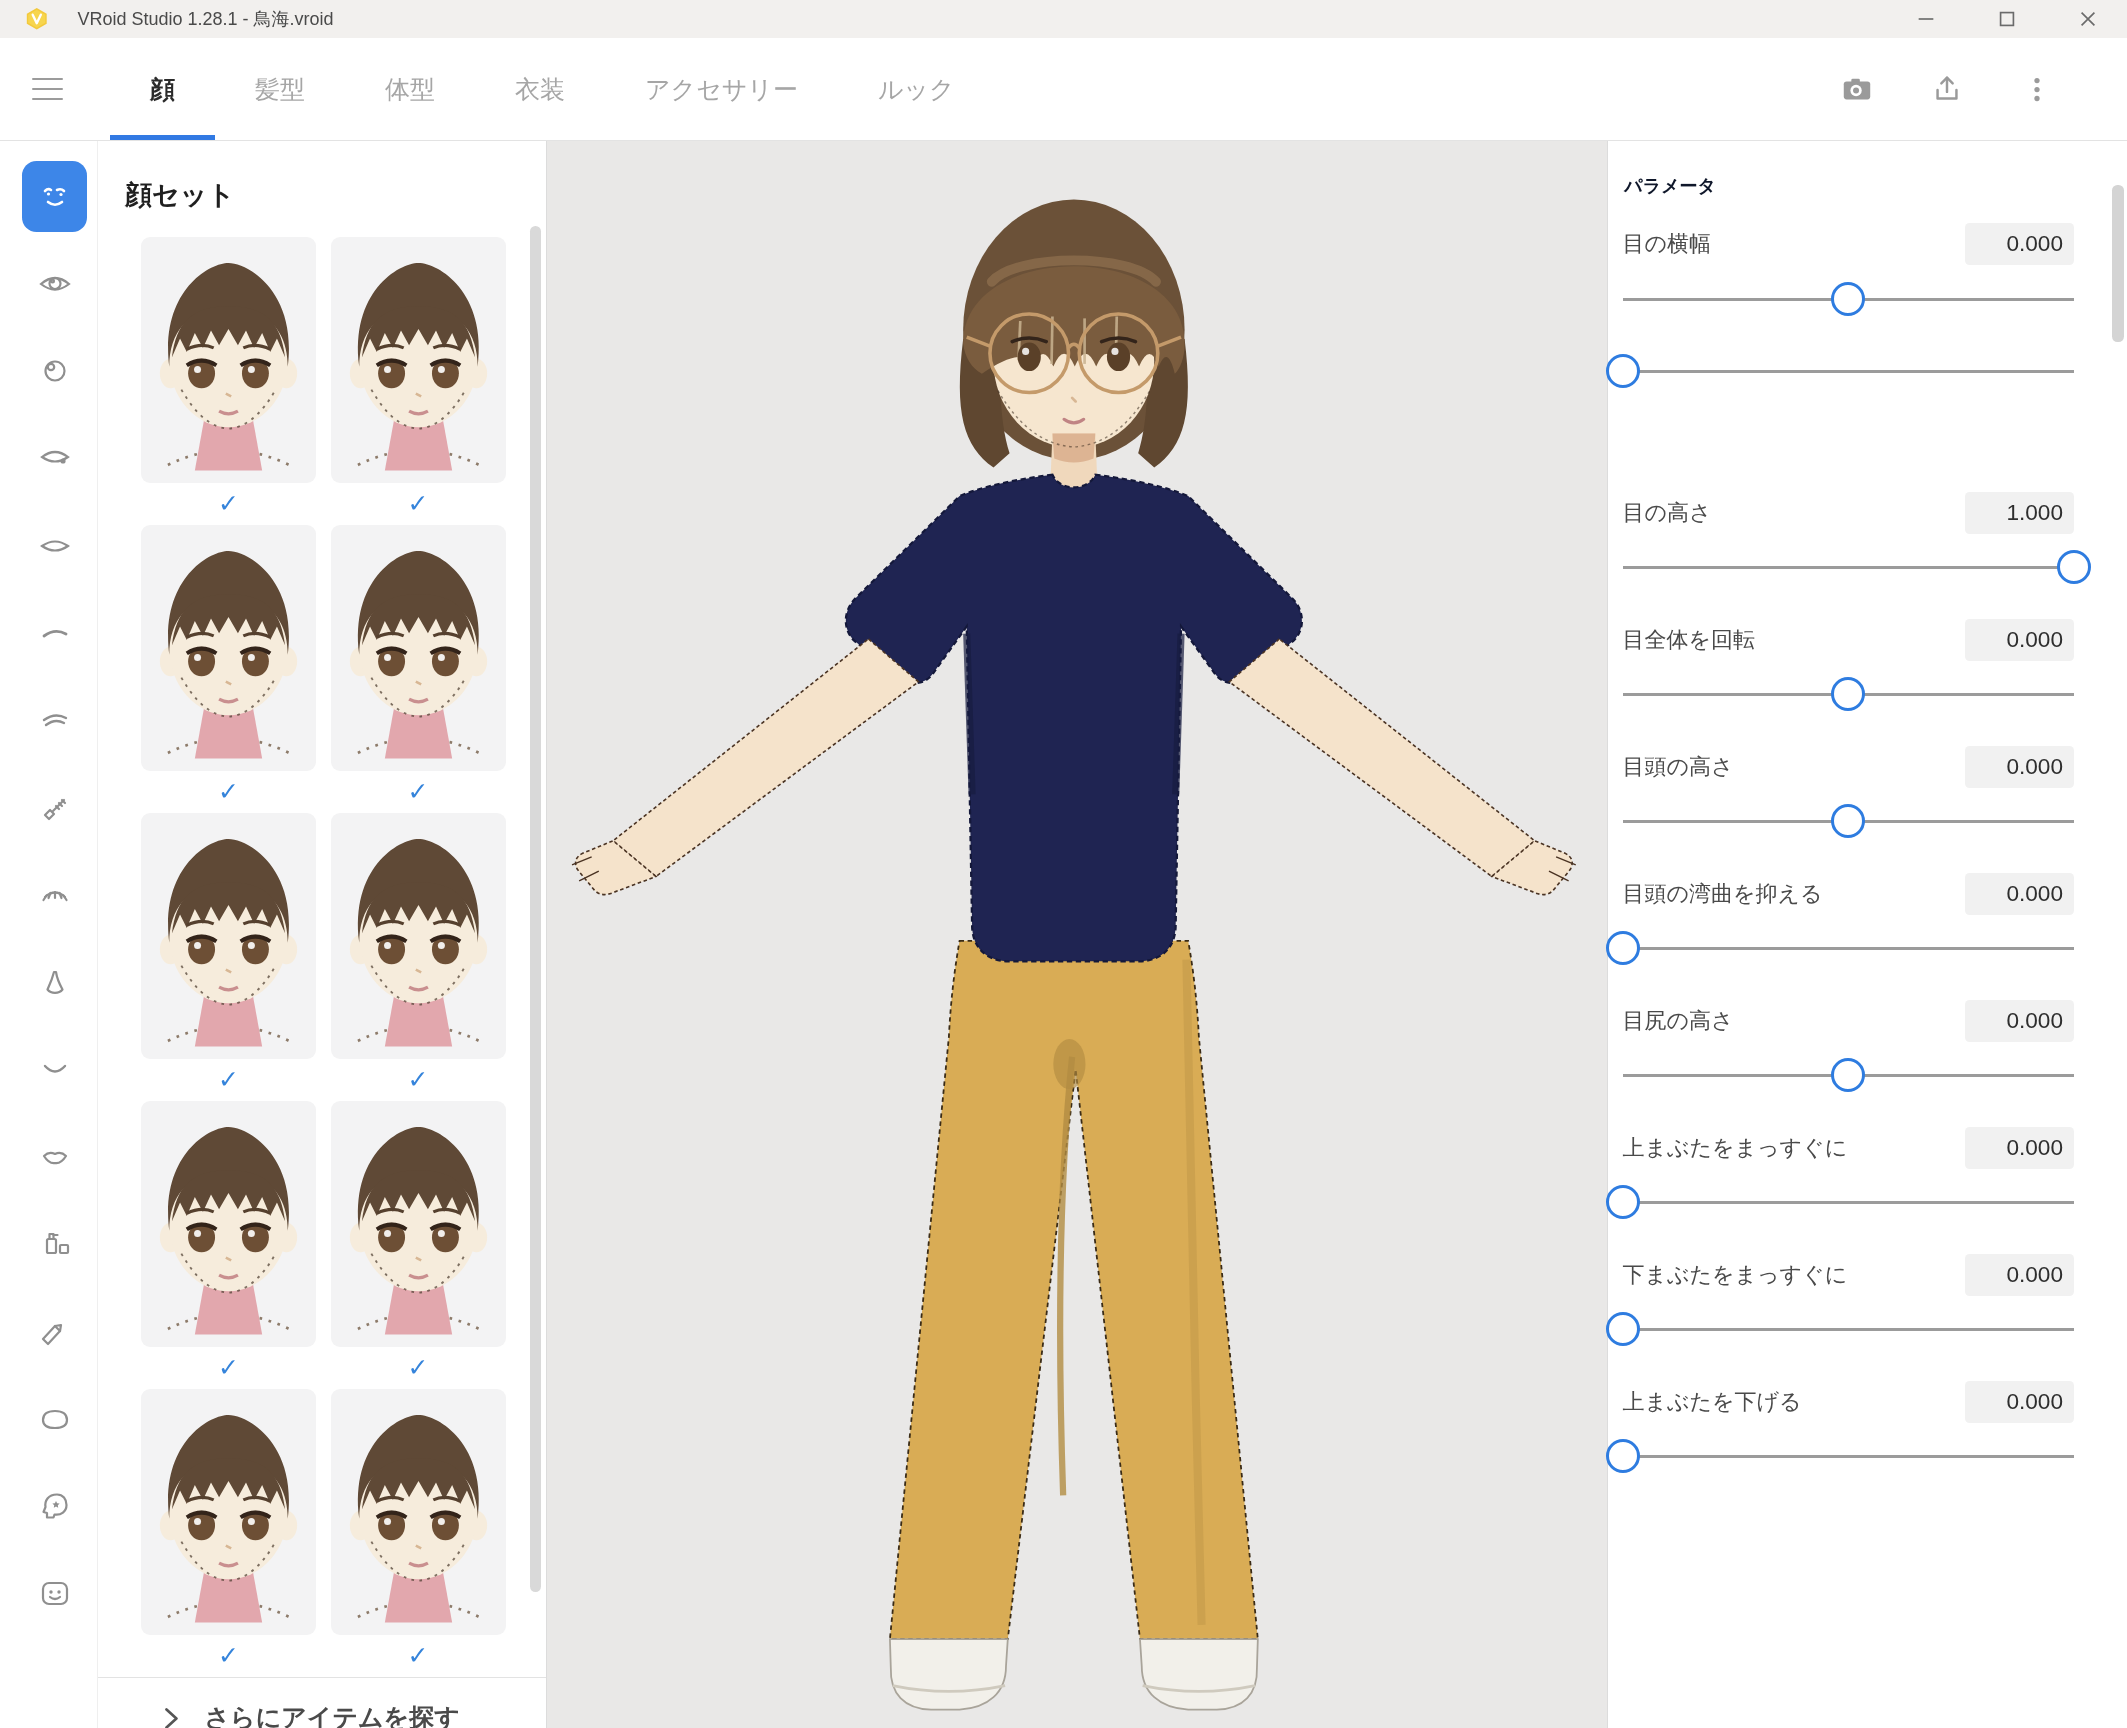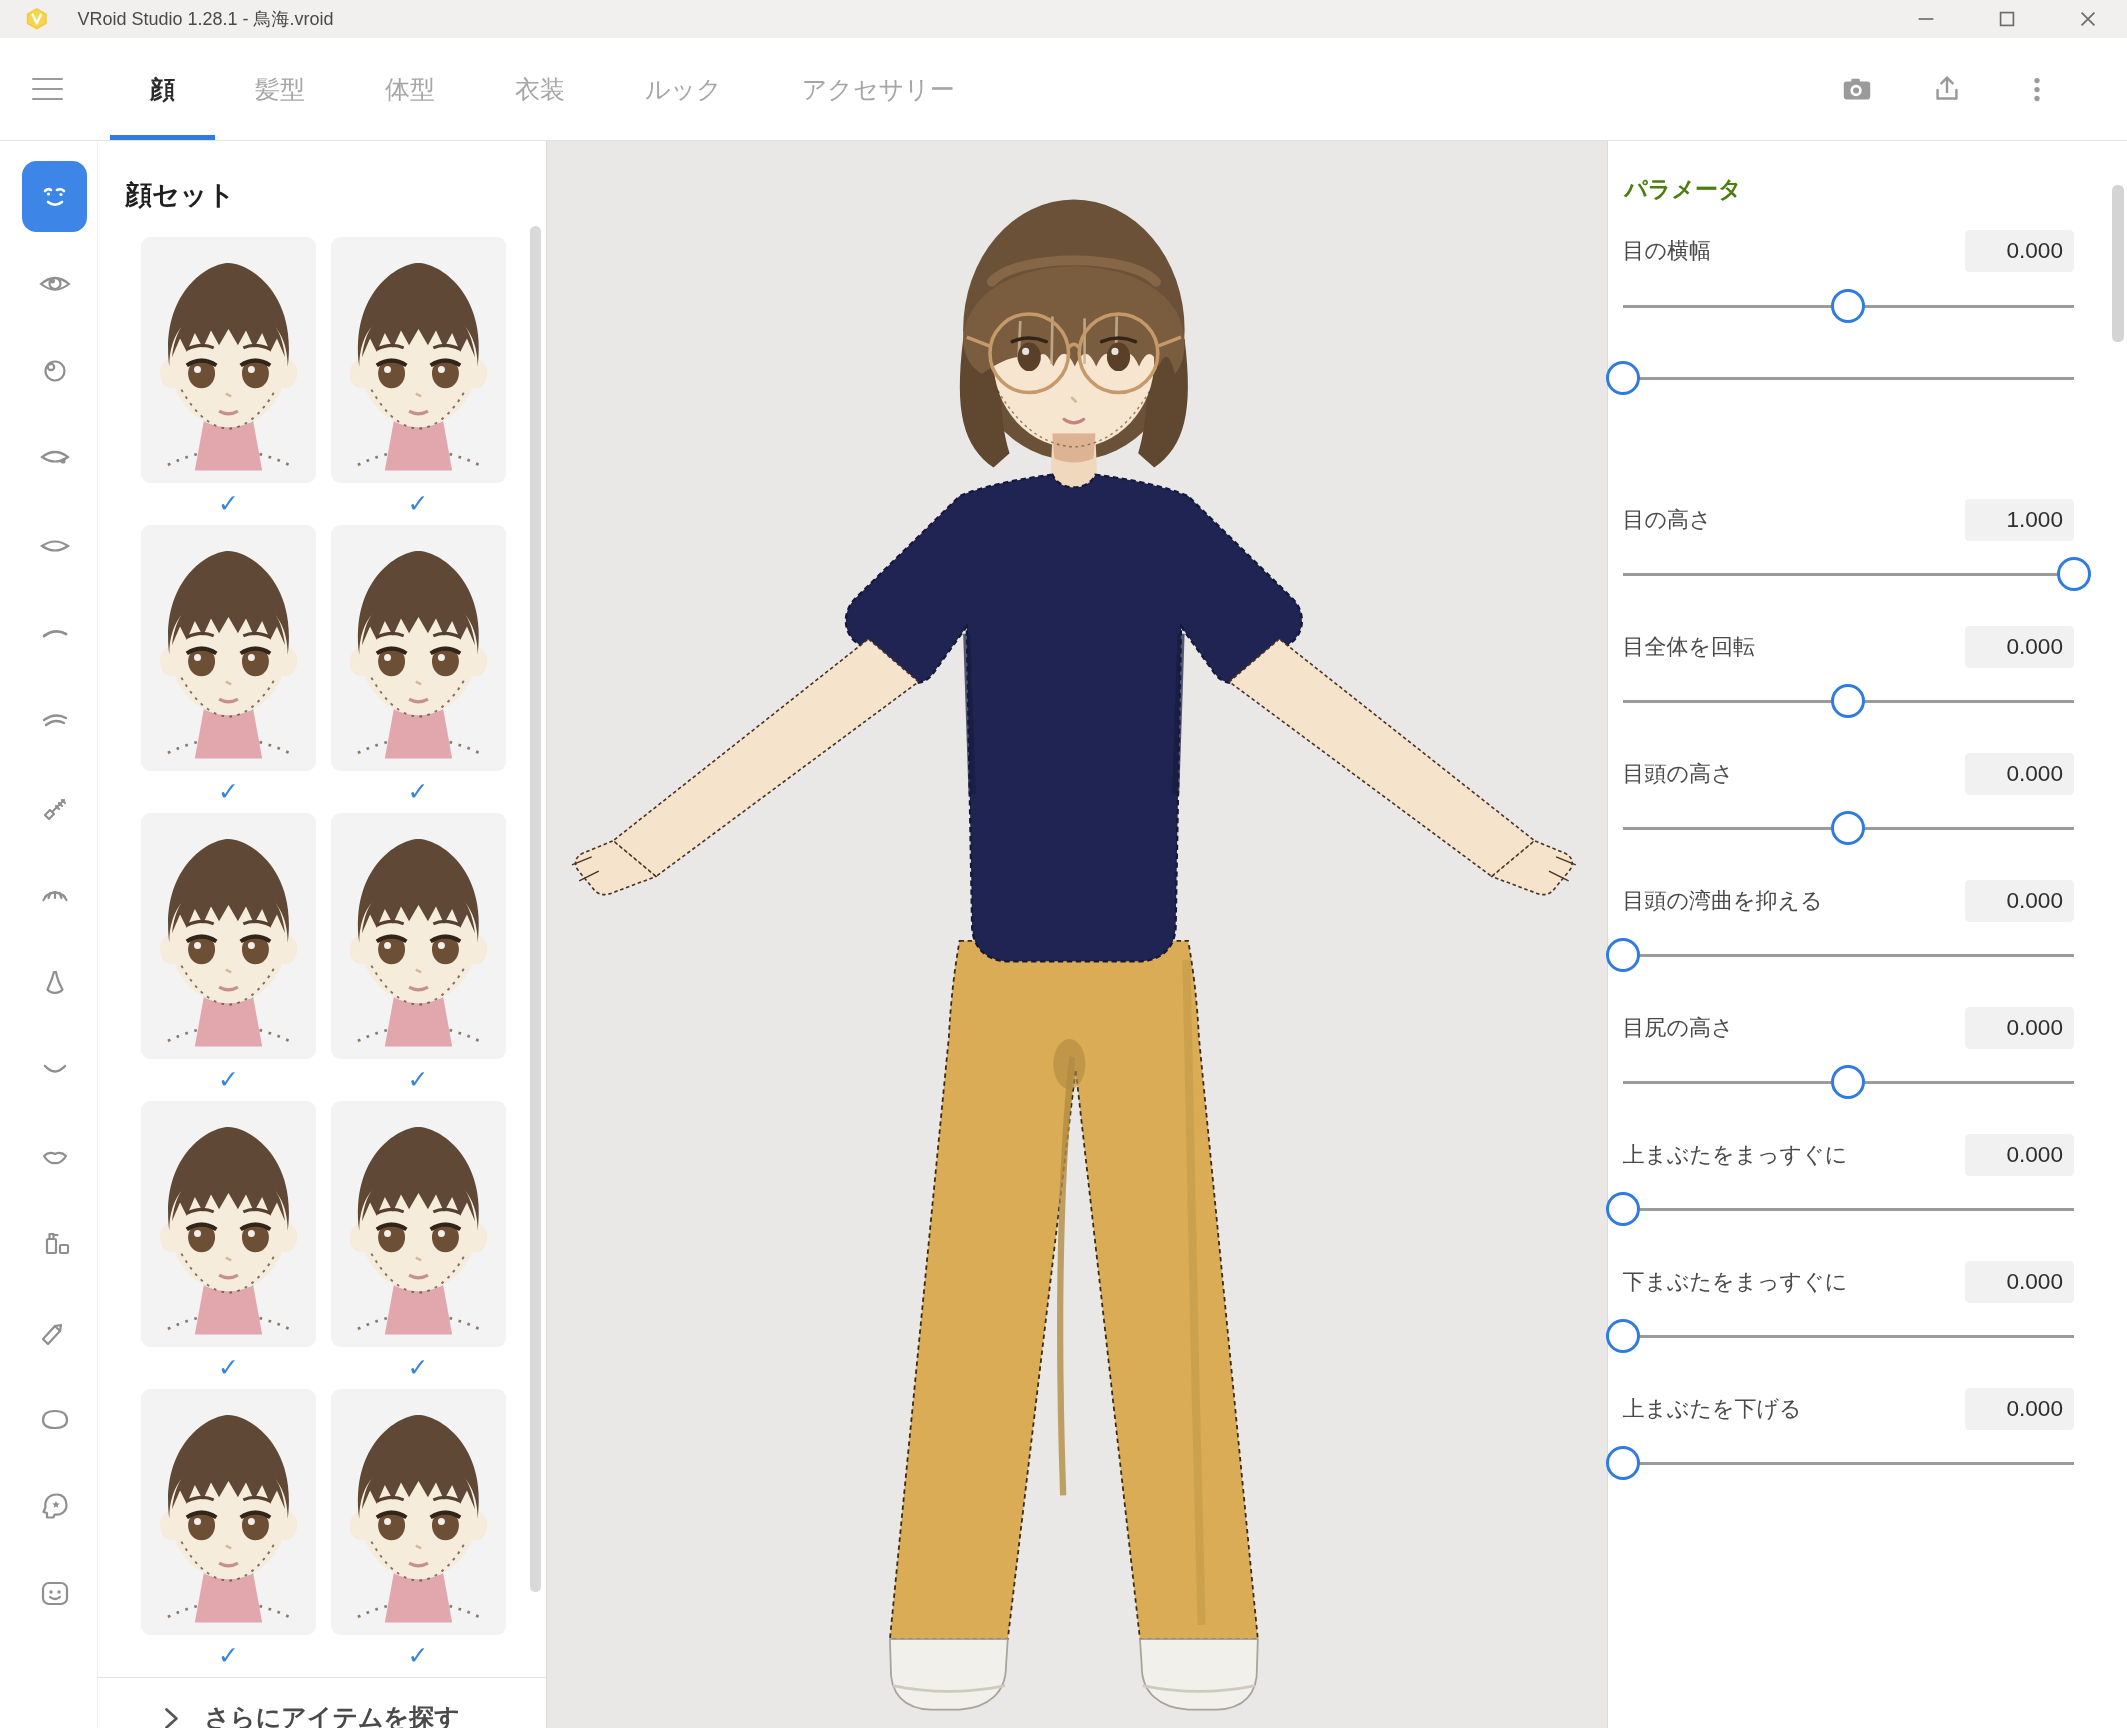--- a/index.html
+++ b/index.html
@@ -46,21 +46,21 @@
   .preset-footer svg { margin-top:3.6px; }
   .panel-scrollbar { position:absolute; border-radius:5.4px; background:#d9d9d9; }
   .preset-scrollbar { right:5.4px; top:85px; width:11px; height:1366px; }
 
   
   .viewport { flex:1; background:#e9e8e7; border-left:0.9px solid #dcdcdc; border-right:0.9px solid #dcdcdc; position:relative; }
   .viewport svg { position:absolute; inset:0; width:100%; height:100%; }
 
   
   .param-panel { width:520px; background:#fff; position:relative; padding:0 54px 0 14.5px; }
-  .param-title { font-size:23px; font-weight:700; color:#4d7c0f; padding:33px 0 0 1.8px;font-family:Liberation Mono, monospace; }
+  .param-title { font-size:18px; font-weight:700; color:#0f172a; padding:33px 0 0 1.8px;font-family:Liberation Mono, monospace; }
   .param-rows { margin-top:12.7px; }
   .param-row { height:127px; position:relative; }
   .param-top { display:flex; align-items:center; justify-content:space-between; padding-top:12.7px; }
   .param-label { font-size:22px; font-weight:400; color:#4a4a4a; }
   .param-value { width:109px; height:42px; background:#f1f1f1; border-radius:4.5px; font-size:22.6px; color:#2e2e2e; text-align:right; line-height:42px; padding-right:11px; }
   .param-slider { position:relative; height:38px; margin-top:14.5px; }
   .param-slider .track { position:absolute; left:0; right:0; top:50%; height:2.7px; margin-top:-0.9px; background:#9b9b9b; }
   .param-slider .thumb { position:absolute; top:50%; width:34px; height:34px; border-radius:50%; background:#fff; border:3.6px solid #2e7ce0; transform:translate(-50%,-50%); }
   .param-scrollbar { right:4.5px; top:44px; width:11.8px; height:157px; background:#d4d4d4; }
 </style>
@@ -122,22 +122,22 @@
   <button class="hamburger">
       <i></i>
       <i></i>
       <i></i>
     </button>
   <div class="tabs">
     <div class="tab active">顔</div>
     <div class="tab">髪型</div>
     <div class="tab">体型</div>
     <div class="tab">衣装</div>
+    <div class="tab">アクセサリー</div>
     <div class="tab">ルック</div>
-    <div class="tab">アクセサリー</div>
   </div>
   <div class="nav-actions">
     <button class="nav-action">
       <svg viewBox="0 0 36 36" width="34" height="34">
         <rect x="12" y="6" width="9" height="6" rx="1.5" fill="#9a9a9a"></rect>
         <rect x="4" y="9" width="28" height="19" rx="3" fill="#9a9a9a"></rect>
         <circle cx="17" cy="18.5" r="6" fill="#fff"></circle>
         <circle cx="17" cy="18.5" r="3.2" fill="#9a9a9a"></circle>
       </svg>
     </button>

